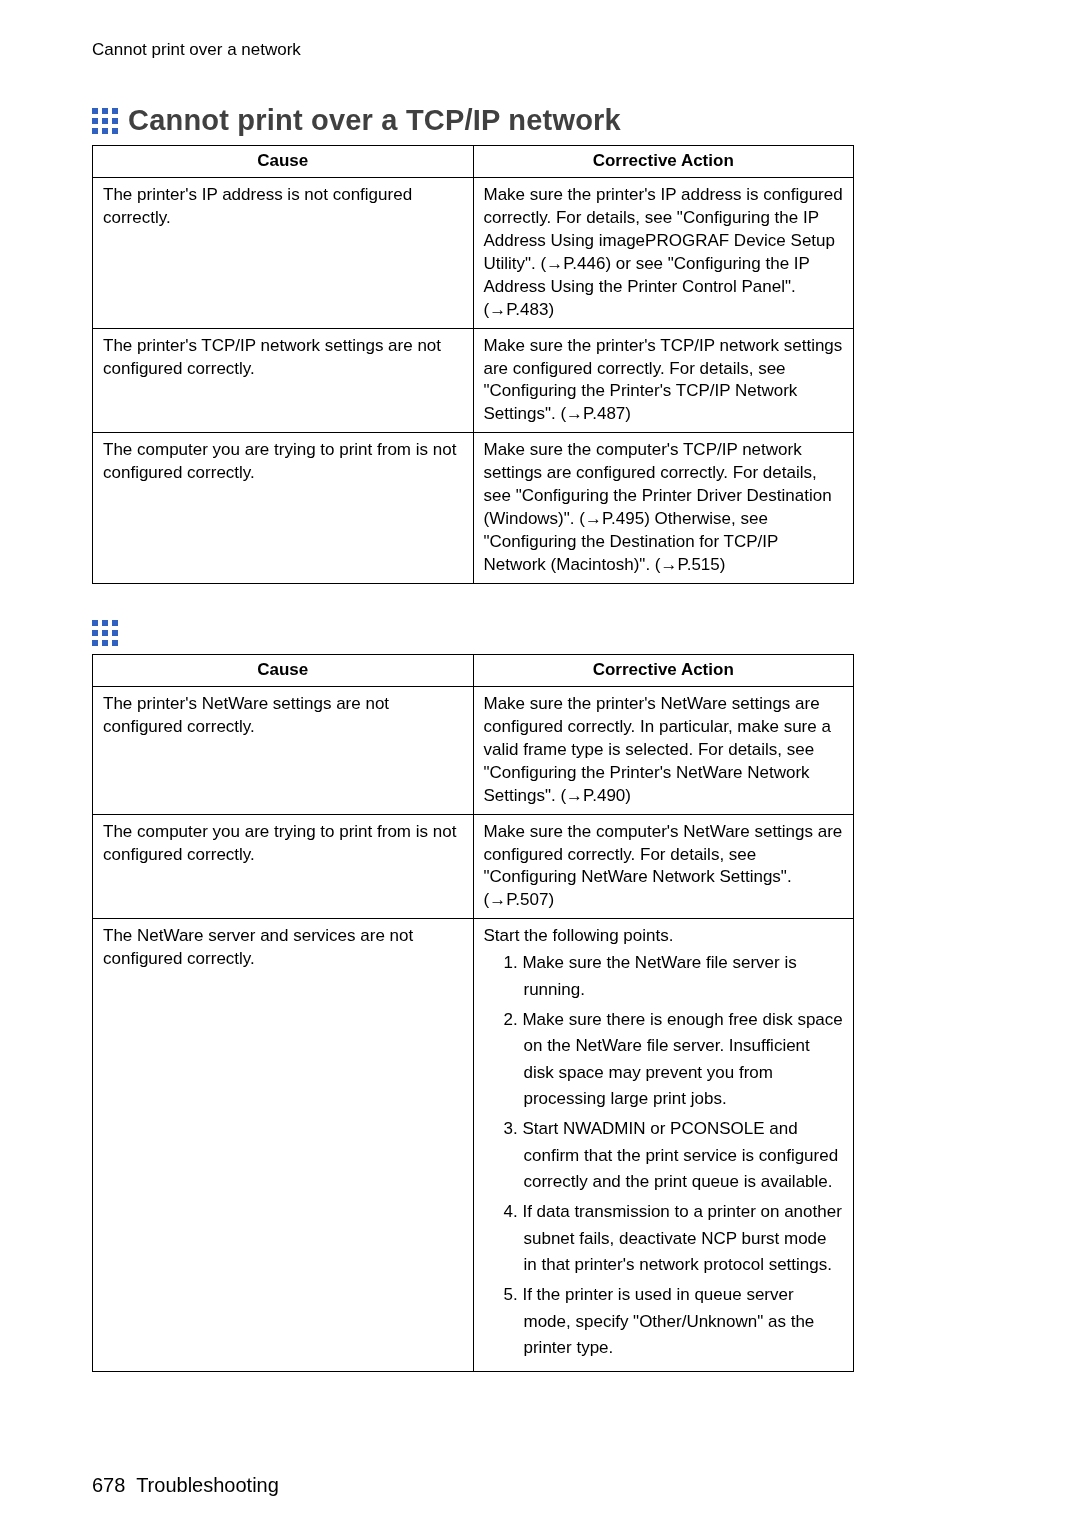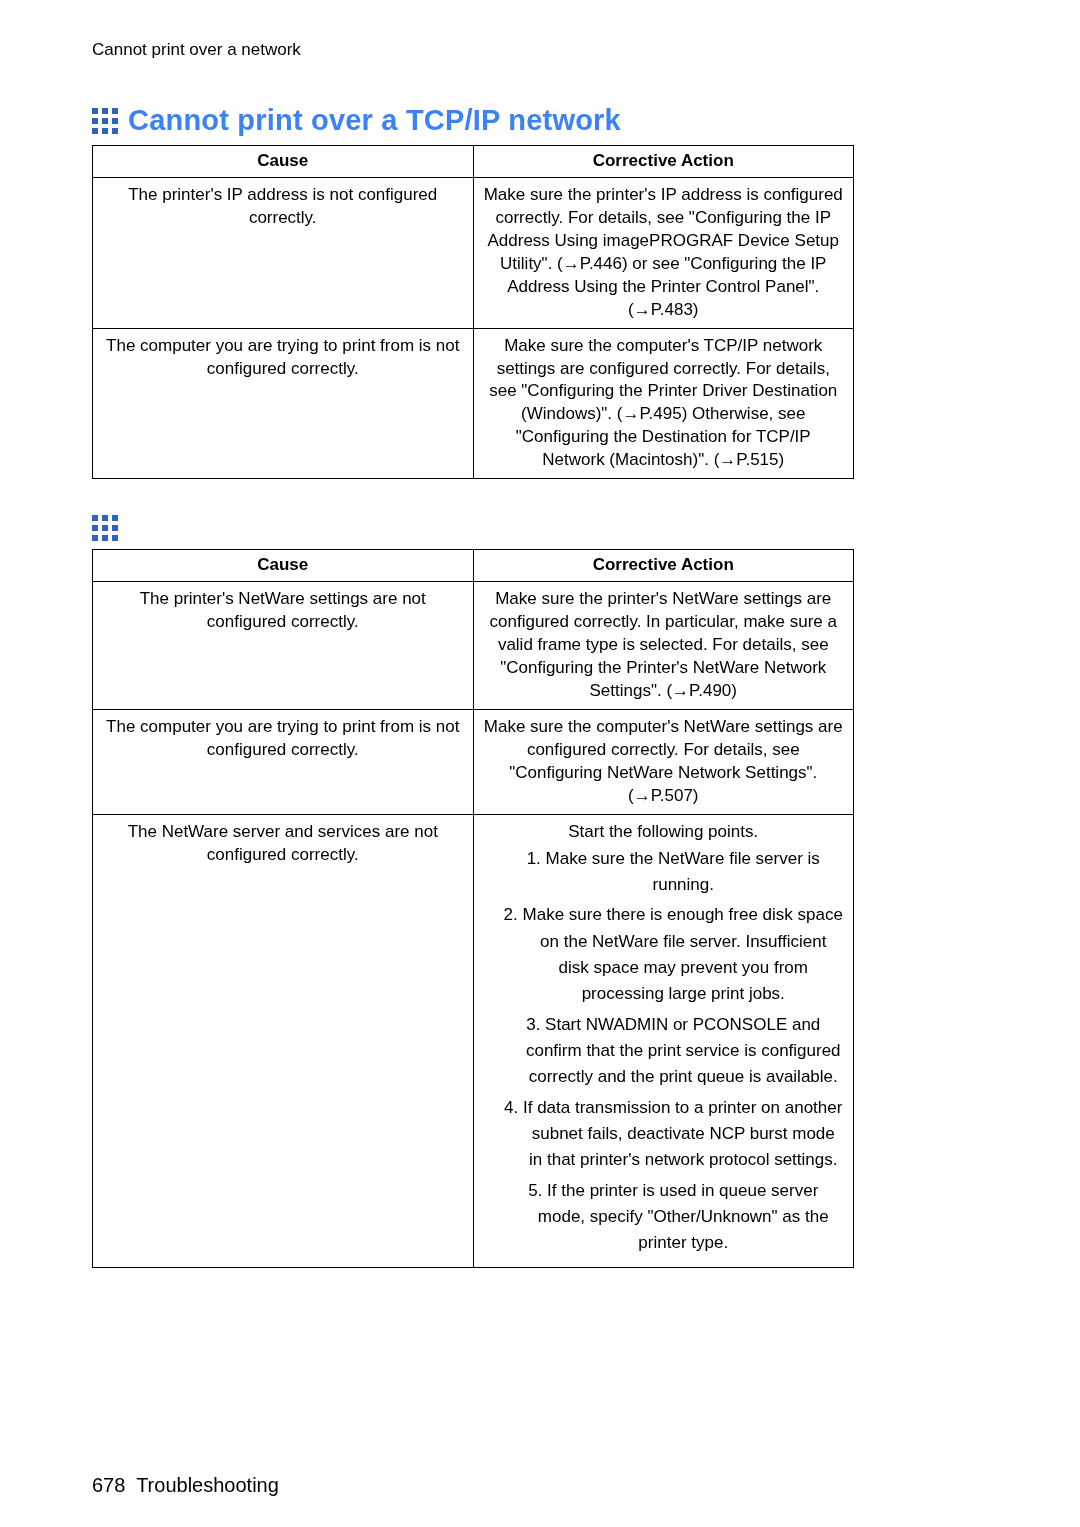--- a/index.html
+++ b/index.html
@@ -28,21 +28,21 @@
     gap: 10px;
     margin-top: 0;
     margin-bottom: 8px;
   }
   .section-heading .icon-dots svg {
     display: block;
   }
   .section-heading .title-text {
     font-size: 29px;
     font-weight: bold;
-    color: #3b82f6;
+    color: #404040;
     letter-spacing: 0.2px;
   }
   table.trouble {
     border-collapse: collapse;
     width: 762px;
     margin-left: 0;
     margin-bottom: 36px;
     table-layout: fixed;
     border-radius: 23px;
   }
@@ -53,21 +53,21 @@
     line-height: 1.35;
     vertical-align: top;
   }
   table.trouble th {
     text-align: center;
     font-weight: bold;
     padding-top: 4px;
     padding-bottom: 4px;
   }
   table.trouble td {
-    text-align: center;
+    text-align: left;
   }
   .col-cause { width: 380px; }
   .col-action { width: 380px; }
   ol.check-points {
     margin: 2px 0 0 0;
     padding-left: 20px;
     list-style: none;
     counter-reset: cp;
   }
   ol.check-points > li {
@@ -122,20 +122,24 @@
         <th>Cause</th>
         <th>Corrective Action</th>
       </tr>
     </thead>
     <tbody>
       <tr>
         <td>The printer's IP address is not configured correctly.</td>
         <td>Make sure the printer's IP address is configured correctly.  For details, see "Configuring the IP Address Using imagePROGRAF Device Setup Utility". (→P.446) or see "Configuring the IP Address Using the Printer Control Panel". (→P.483)</td>
       </tr>
       <tr>
+        <td>The printer's TCP/IP network settings are not configured correctly.</td>
+        <td>Make sure the printer's TCP/IP network settings are configured correctly. For details, see "Configuring the Printer's TCP/IP Network Settings". (→P.487)</td>
+      </tr>
+      <tr>
         <td>The computer you are trying to print from is not configured correctly.</td>
         <td>Make sure the computer's TCP/IP network settings are configured correctly. For details, see "Configuring the Printer Driver Destination (Windows)". (→P.495) Otherwise, see "Configuring the Destination for TCP/IP Network (Macintosh)". (→P.515)</td>
       </tr>
     </tbody>
   </table>
 
   <div class="section-heading">
     <span class="icon-dots">
       <svg width="26" height="26" viewBox="0 0 26 26">
         <rect x="0" y="0" width="6" height="6" fill="#3060c0"></rect>

